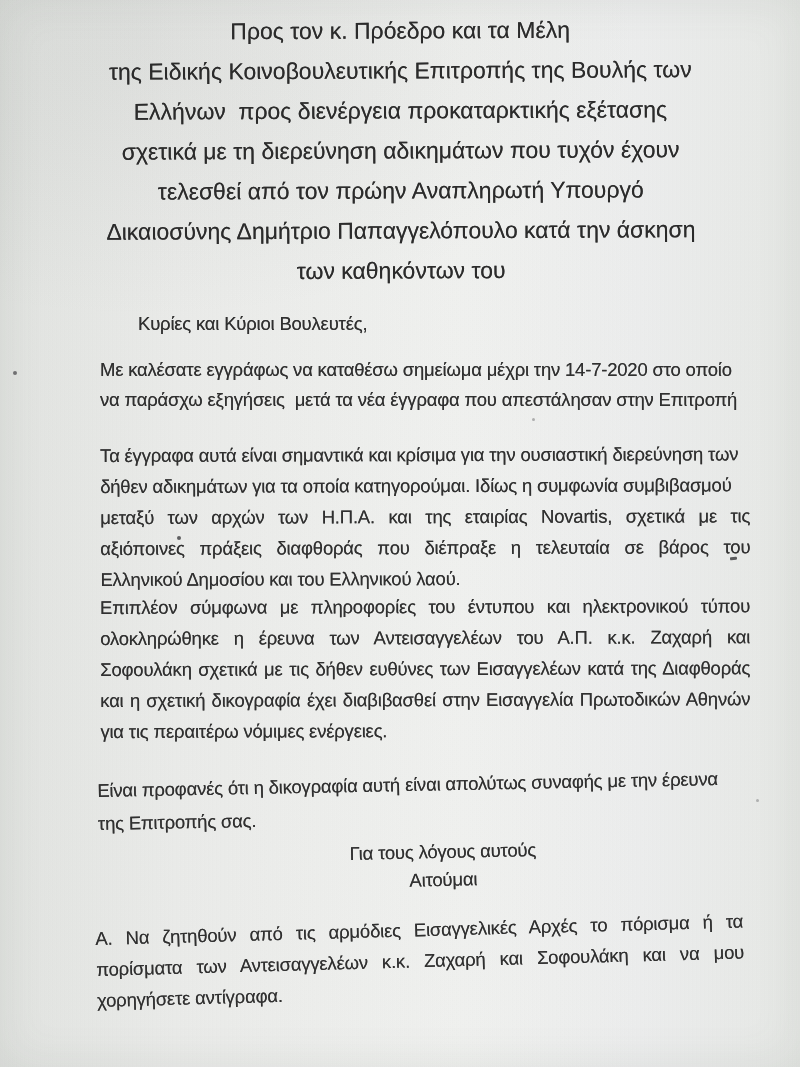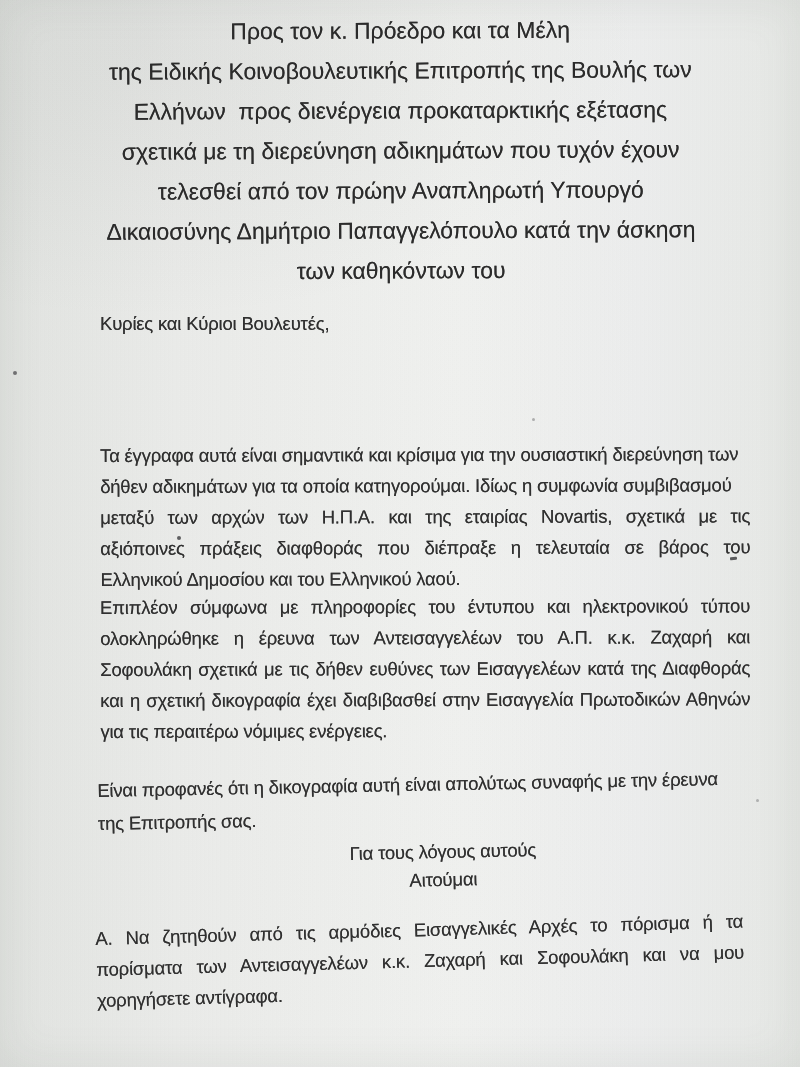--- a/index.html
+++ b/index.html
@@ -27,21 +27,21 @@
     transform: rotate(-0.25deg); transform-origin: 0 0;
     color: #2b2b2b;
   }
   .hl { white-space: pre; }
   .block {
     position: absolute; left: 100px; width: 650px;
     font-size: 18.5px; letter-spacing: -0.2px; color: #303030;
   }
   .ln { white-space: pre; }
   .jf { white-space: normal; text-align: justify; text-align-last: justify; }
-  #salutation { top: 309px; line-height: 30px; }
+  #salutation { top: 309px; line-height: 30px; margin-left: 38px; }
   #para1 { top: 355px; line-height: 30px; }
   #para2 { top: 440px; line-height: 31px; transform: rotate(-0.15deg); transform-origin: 0 0; }
   #para3 { top: 592px; line-height: 31px; transform: rotate(-0.15deg); transform-origin: 0 0; }
   #para4 { top: 774px; left: 97px; line-height: 33px; transform: rotate(-1.1deg); transform-origin: 0 0; }
   #closing { top: 838px; left: 100px; width: 685px; text-align: center; line-height: 28px; transform: rotate(-1.2deg); transform-origin: 50% 0; }
   #para5 { top: 923px; left: 95px; width: 648px; line-height: 31px; transform: rotate(-1.55deg); transform-origin: 0 0; }
   .speck { position: absolute; border-radius: 50%; }
   .speck-a { left: 13px; top: 371px; width: 4px; height: 4px; background: rgba(75,75,78,0.75); }
   .speck-b { left: 177px; top: 536px; width: 4px; height: 4px; background: rgba(60,60,62,0.8); }
   .speck-c { left: 730px; top: 557px; width: 7px; height: 3px; border-radius: 1px; background: rgba(55,55,58,0.8); transform: rotate(-8deg); }
@@ -61,20 +61,22 @@
     <div class="hl">τελεσθεί από τον πρώην Αναπληρωτή Υπουργό</div>
     <div class="hl">Δικαιοσύνης Δημήτριο Παπαγγελόπουλο κατά την άσκηση</div>
     <div class="hl">των καθηκόντων του</div>
   </div>
 
   <div id="salutation" class="block ink">
     <div class="ln">Κυρίες και Κύριοι Βουλευτές,</div>
   </div>
 
   <div id="para1" class="block ink">
+    <div class="ln">Με καλέσατε εγγράφως να καταθέσω σημείωμα μέχρι την 14-7-2020 στο οποίο</div>
+    <div class="ln">να παράσχω εξηγήσεις  μετά τα νέα έγγραφα που απεστάλησαν στην Επιτροπή</div>
   </div>
 
   <div id="para2" class="block ink">
     <div class="ln">Τα έγγραφα αυτά είναι σημαντικά και κρίσιμα για την ουσιαστική διερεύνηση των</div>
     <div class="ln">δήθεν αδικημάτων για τα οποία κατηγορούμαι. Ιδίως η συμφωνία συμβιβασμού</div>
     <div class="ln jf">μεταξύ των αρχών των Η.Π.Α. και της εταιρίας Novartis, σχετικά με τις</div>
     <div class="ln jf">αξιόποινες πράξεις διαφθοράς που διέπραξε η τελευταία σε βάρος του</div>
     <div class="ln">Ελληνικού Δημοσίου και του Ελληνικού λαού.</div>
   </div>
 

